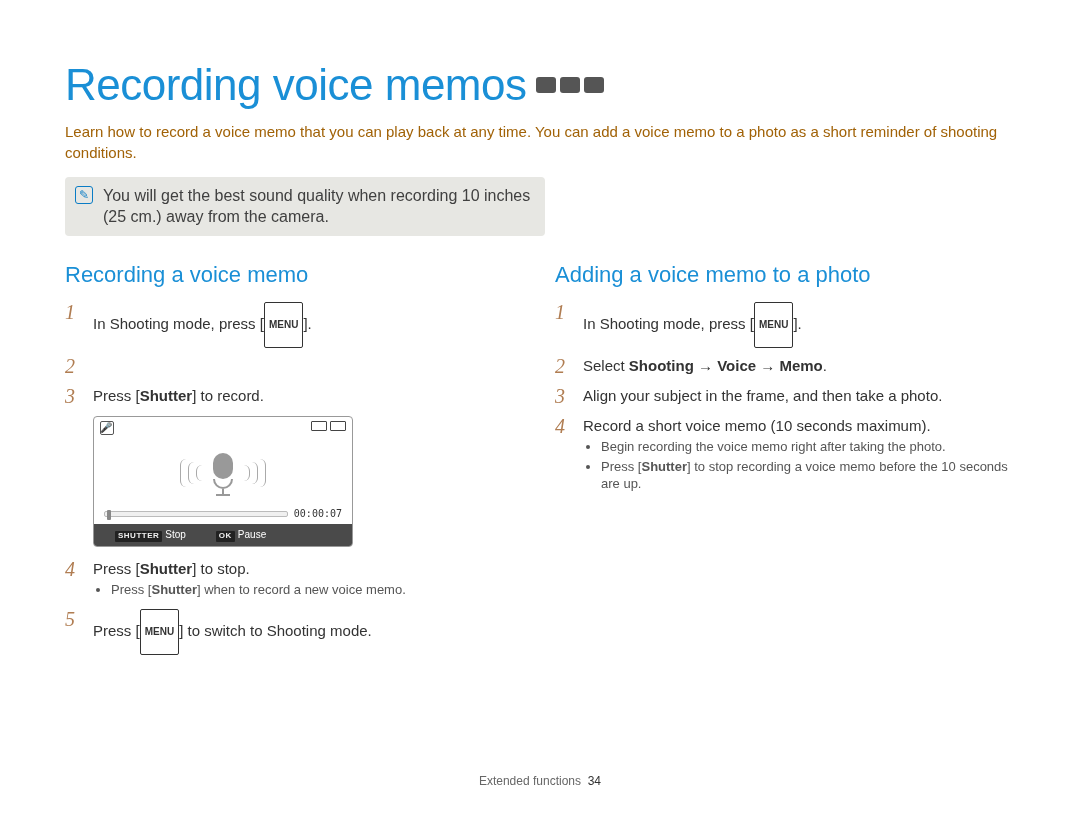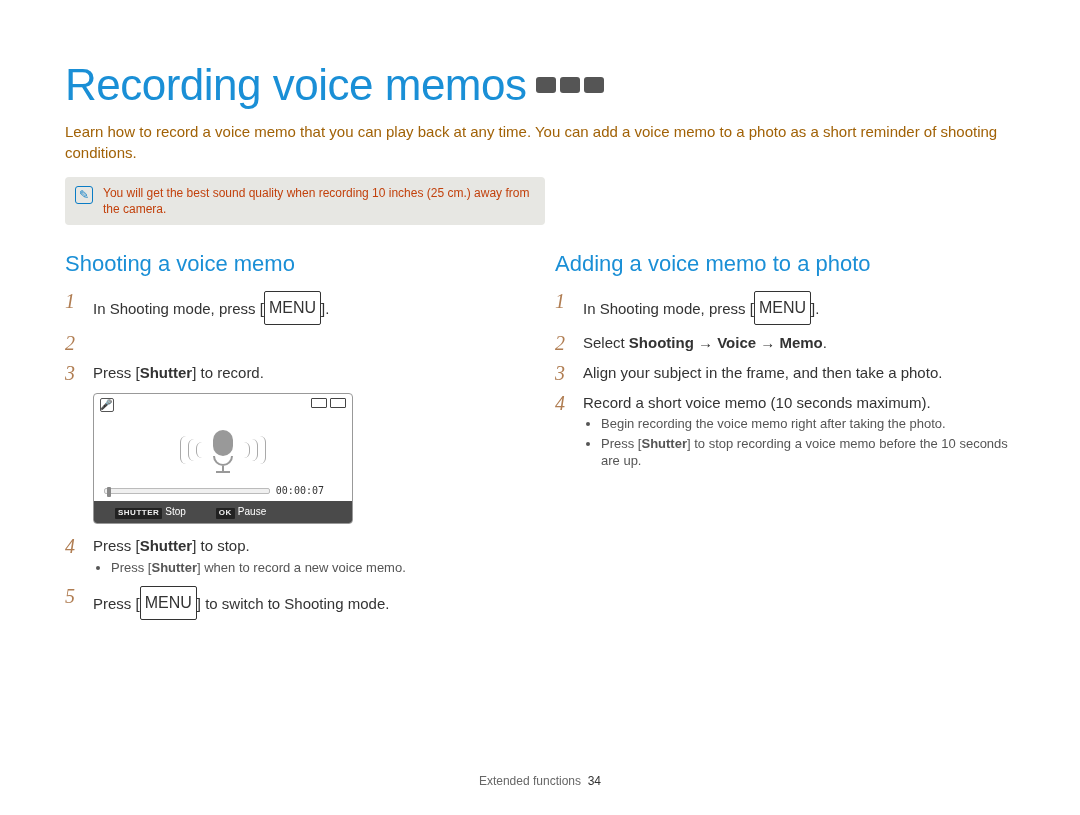--- a/index.html
+++ b/index.html
@@ -55,22 +55,22 @@
     border-radius: 3px;
     color: #0a7cc5;
     font-size: 12px;
     display: flex;
     align-items: center;
     justify-content: center;
     flex-shrink: 0;
     margin-top: 1px;
   }
   .note-text {
-    font-size: 12px;
-    color: #c2410c;
+    font-size: 16px;
+    color: #404040;
     line-height: 1.35;
   }
   .columns {
     display: flex;
     margin-top: 24px;
     gap: 30px;
   }
   .col { flex: 1; }
   .section-title {
     color: #1a8fd6;
@@ -91,23 +91,23 @@
     color: #b07d52;
     width: 18px;
     flex-shrink: 0;
     line-height: 1.2;
   }
   .step-body { flex: 1; padding-top: 2px; }
   .key-label {
     display: inline-block;
     border: 1px solid #333;
     border-radius: 2px;
-    padding: 8px 4px;
-    font-size: 16px;
-    font-weight: normal;
+    padding: 14px 4px;
+    font-size: 10px;
+    font-weight: bold;
     font-family: Arial, sans-serif;
     line-height: 16px;
     vertical-align: 1px;
   }
   .sub-bullets {
     list-style: disc;
     padding-left: 18px;
     margin-top: 2px;
   }
   .sub-bullets li {
@@ -160,21 +160,21 @@
     width: 20px; height: 26px; background: #999; border-radius: 10px 10px 10px 10px;
     margin: 0 auto;
   }
   .mic-base {
     width: 20px; height: 10px; border: 2px solid #999; border-top: none;
     border-radius: 0 0 14px 14px; margin: 0 auto;
   }
   .mic-stand { width: 2px; height: 5px; background:#999; margin: 0 auto; }
   .mic-foot { width: 14px; height: 2px; background:#999; margin: 0 auto; }
   .cs-progress {
-    margin: 0 28px 4px 10px;
+    margin: 0 10px 4px 10px;
     display: flex; align-items: center; gap: 6px;
   }
   .progress-track {
     flex: 1; height: 6px; background: #f0f0f0; border: 1px solid #bbb; border-radius: 2px;
     position: relative;
   }
   .progress-knob {
     position: absolute; left: 2px; top: -2px; width: 4px; height: 10px;
     background: #888; border-radius: 1px;
   }
@@ -221,21 +221,21 @@
 <p class="intro">Learn how to record a voice memo that you can play back at any time. You can add a voice memo to a photo as a short reminder of shooting conditions.</p>
 
 <div class="note-box">
   <div class="note-icon">✎</div>
   <div class="note-text">You will get the best sound quality when recording 10 inches (25 cm.) away from the camera.</div>
 </div>
 
 <div class="columns">
 
   <div class="col">
-    <h2 class="section-title">Shooting a voice memo</h2>
+    <h2 class="section-title">Recording a voice memo</h2>
 
     <div class="step">
       <div class="step-num">1</div>
       <div class="step-body">
         <span>In Shooting mode, press [</span><span class="key-label">MENU</span><span>].</span>
       </div>
     </div>
 
     <div class="step">
       <div class="step-num">2</div>

